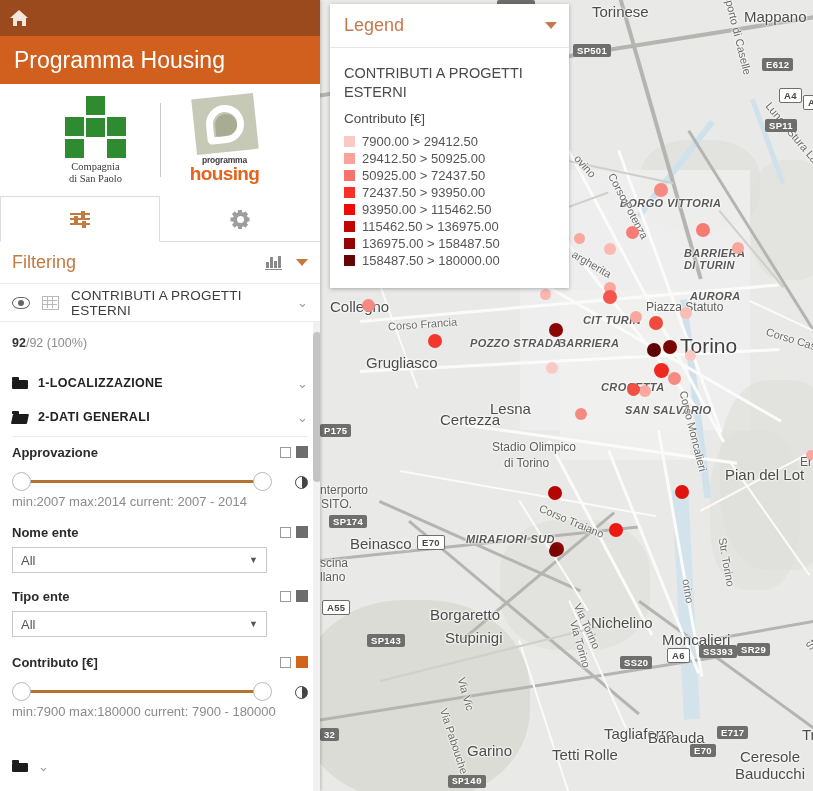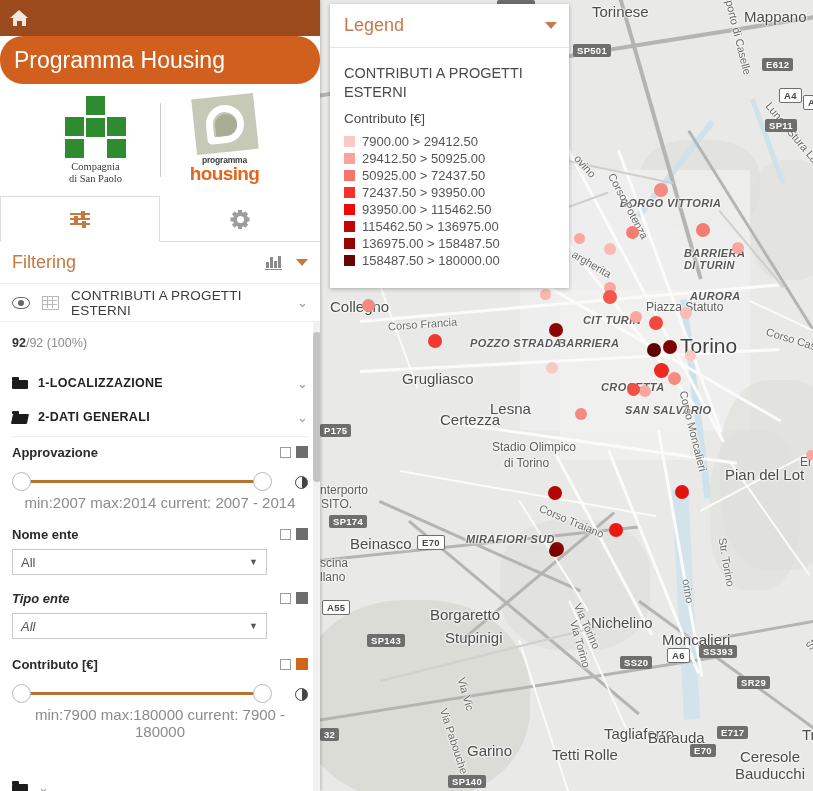--- a/index.html
+++ b/index.html
@@ -75,21 +75,21 @@
   .topbar { height:36px; background:#9a4a1d; display:flex; align-items:center; padding:0 10px; }
   .home-ico { width:19px; height:17px; position:relative; cursor:pointer; }
   .home-ico .roof {
     position:absolute; left:0; top:0; width:0; height:0;
     border-left:9.5px solid transparent; border-right:9.5px solid transparent;
     border-bottom:8px solid #f2e6dd;
   }
   .home-ico .body { position:absolute; left:3px; top:7px; width:13px; height:9px; background:#f2e6dd; }
   .home-ico .door { position:absolute; left:7px; top:11px; width:5px; height:5px; background:#9a4a1d; }
 
-  .apptitle { height:48px; background:#d1601f; display:flex; align-items:center; padding:0 14px;border-radius:23px; }
+  .apptitle { height:48px; background:#d1601f; display:flex; align-items:center; padding:0 14px; }
   .apptitle span { color:#fff; font-size:23px; font-weight:400; }
 
   .logos { height:112px; display:flex; align-items:center; justify-content:center; gap:0px; background:#fff; }
   .logo-csp { width:108px; display:flex; flex-direction:column; align-items:center; }
   .csp-grid { width:62px; height:62px; position:relative; }
   .csp-grid i { position:absolute; width:19px; height:19px; background:#2f8b2f; }
   .csp-txt { margin-top:3px; text-align:center; color:#3a3a3a; font-family:"Liberation Serif", serif; font-size:10.5px; line-height:1.12; }
   .logo-div { width:1px; height:74px; background:#c9c9c9; margin:0 10px; }
   .logo-ph { width:108px; display:flex; flex-direction:column; align-items:center; }
   .ph-mark { width:62px; height:56px; position:relative; background:#c6c9b6; transform:rotate(-6deg); overflow:hidden; }
@@ -152,21 +152,21 @@
   .contrast {
     width:13px; height:13px; border-radius:50%; border:1.6px solid #444;
     background:linear-gradient(90deg,#fff 0 50%, #444 50% 100%); cursor:pointer;
   }
   .slider { position:relative; height:30px; margin-top:6px; padding-right:36px; }
   .strack { position:absolute; left:9px; right:45px; top:14px; height:2.5px; background:#b5732f; }
   .sknob {
     position:absolute; top:6px; width:19px; height:19px; border-radius:50%;
     background:#fff; border:1.6px solid #b9b9b9; cursor:pointer;
   }
-  .srange { font-size:15px; color:#8b8b8b; margin-top:-2px;text-align:center; }
+  .srange { font-size:13px; color:#8b8b8b; margin-top:-2px; }
   .sel {
     margin-top:7px; width:255px; height:26px; border:1px solid #c9c9c9; background:#fff;
     display:flex; align-items:center; padding:0 8px; font-size:13px; color:#555; cursor:pointer;
   }
   .sel .v { flex:1; }
   .sel .a { font-size:9px; color:#555; }
   .fld-side { position:absolute; right:0; top:6px; display:flex; flex-direction:column; align-items:center; gap:9px; }
 
   .vscroll { position:absolute; right:-1px; top:0; width:8px; background:#f1f1f1; }
   .vthumb { position:absolute; right:-1px; width:8px; background:#c4c4c4; border-radius:4px; cursor:pointer; }
@@ -229,21 +229,21 @@
 
     <div class="road" style="left:60px;top:120px;width:300px;height:1.5px;transform:rotate(12deg);"></div>
     <div class="road" style="left:100px;top:260px;width:200px;height:1.5px;transform:rotate(-20deg);"></div>
     <div class="road" style="left:400px;top:210px;width:100px;height:1.5px;transform:rotate(50deg);"></div>
     <div class="road" style="left:60px;top:680px;width:240px;height:1.5px;transform:rotate(-14deg);"></div>
 
     <div id="map-labels">
         <div class="maplabel city" style="left: 360px; top: 334px;">Torino</div>
         <div class="maplabel town" style="left: 424px; top: 8px;">Mappano</div>
         <div class="maplabel town" style="left: 272px; top: 3px;">Torinese</div>
-        <div class="maplabel town" style="left: 46px; top: 370px; margin-left: 36px;">Grugliasco</div>
+        <div class="maplabel town" style="left: 46px; top: 354px;">Grugliasco</div>
         <div class="maplabel town" style="left: 10px; top: 298px;">Collegno</div>
         <div class="maplabel town" style="left: 170px; top: 400px;">Lesna</div>
         <div class="maplabel town" style="left: 120px; top: 411px;">Certezza</div>
         <div class="maplabel town" style="left: 30px; top: 535px;">Beinasco</div>
         <div class="maplabel town" style="left: 110px; top: 606px;">Borgaretto</div>
         <div class="maplabel town" style="left: 125px; top: 629px;">Stupinigi</div>
         <div class="maplabel town" style="left: 271px; top: 614px; text-align: right;">Nichelino</div>
         <div class="maplabel town" style="left: 342px; top: 631px;">Moncalieri</div>
         <div class="maplabel town" style="left: 284px; top: 725px;">Tagliaferro</div>
         <div class="maplabel town" style="left: 328px; top: 729px;">Barauda</div>
@@ -295,25 +295,25 @@
         <div class="shield box" style="left: 459px; top: 88px;">A4</div>
         <div class="shield box" style="left: 483px; top: 95px;">A5</div>
         <div class="shield" style="left: 445px; top: 119px;">SP11</div>
         <div class="shield" style="left: 0px; top: 424px;">P175</div>
         <div class="shield" style="left: 9px; top: 515px;">SP174</div>
         <div class="shield box" style="left: 97px; top: 535px;">E70</div>
         <div class="shield box" style="left: 2px; top: 600px;">A55</div>
         <div class="shield" style="left: 47px; top: 634px;">SP143</div>
         <div class="shield box" style="left: 347px; top: 648px;">A6</div>
         <div class="shield" style="left: 379px; top: 645px;">SS393</div>
-        <div class="shield" style="left: 417px; top: 643px; margin-top: 33px;">SR29</div>
+        <div class="shield" style="left: 417px; top: 643px;">SR29</div>
         <div class="shield" style="left: 300px; top: 656px;">SS20</div>
         <div class="shield" style="left: 397px; top: 726px;">E717</div>
         <div class="shield" style="left: 370px; top: 744px;">E70</div>
-        <div class="shield" style="left: 128px; top: 775px;">SP140</div>
+        <div class="shield" style="left: 128px; top: 775px; font-family: Liberation Mono, monospace;">SP140</div>
         <div class="shield" style="left: 0px; top: 728px;">32</div>
       </div>
     <div id="map-markers">
         <div class="marker" style="left: 334px; top: 183px; width: 14px; height: 14px; background: rgb(245, 138, 131);"></div>
         <div class="marker" style="left: 305.5px; top: 225.5px; width: 13px; height: 13px; background: rgb(246, 124, 115);"></div>
         <div class="marker" style="left: 376px; top: 223px; width: 14px; height: 14px; background: rgb(246, 124, 115);"></div>
         <div class="marker" style="left: 412px; top: 242px; width: 12px; height: 12px; background: rgb(249, 167, 159);"></div>
         <div class="marker" style="left: 253.5px; top: 232.5px; width: 11px; height: 11px; background: rgb(249, 167, 159);"></div>
         <div class="marker" style="left: 284px; top: 243px; width: 12px; height: 12px; background: rgb(250, 185, 178);"></div>
         <div class="marker" style="left: 284px; top: 282px; width: 12px; height: 12px; background: rgb(249, 167, 159);"></div>
@@ -530,21 +530,21 @@
               <div class="cbx"></div>
               <div class="csq" style="background:#6d6d6d"></div>
             </div>
           </div>
           <div class="sel">
             <div class="v">All</div>
             <div class="a">▼</div>
           </div>
         </div>
 
-        <div class="fld" style="padding-top:14px;font-style:italic;">
+        <div class="fld" style="padding-top:14px;">
           <div class="fld-top">
             <div class="fld-label">Tipo ente</div>
             <div class="fld-ctrl">
               <div class="cbx"></div>
               <div class="csq" style="background:#6d6d6d"></div>
             </div>
           </div>
           <div class="sel">
             <div class="v">All</div>
             <div class="a">▼</div>

